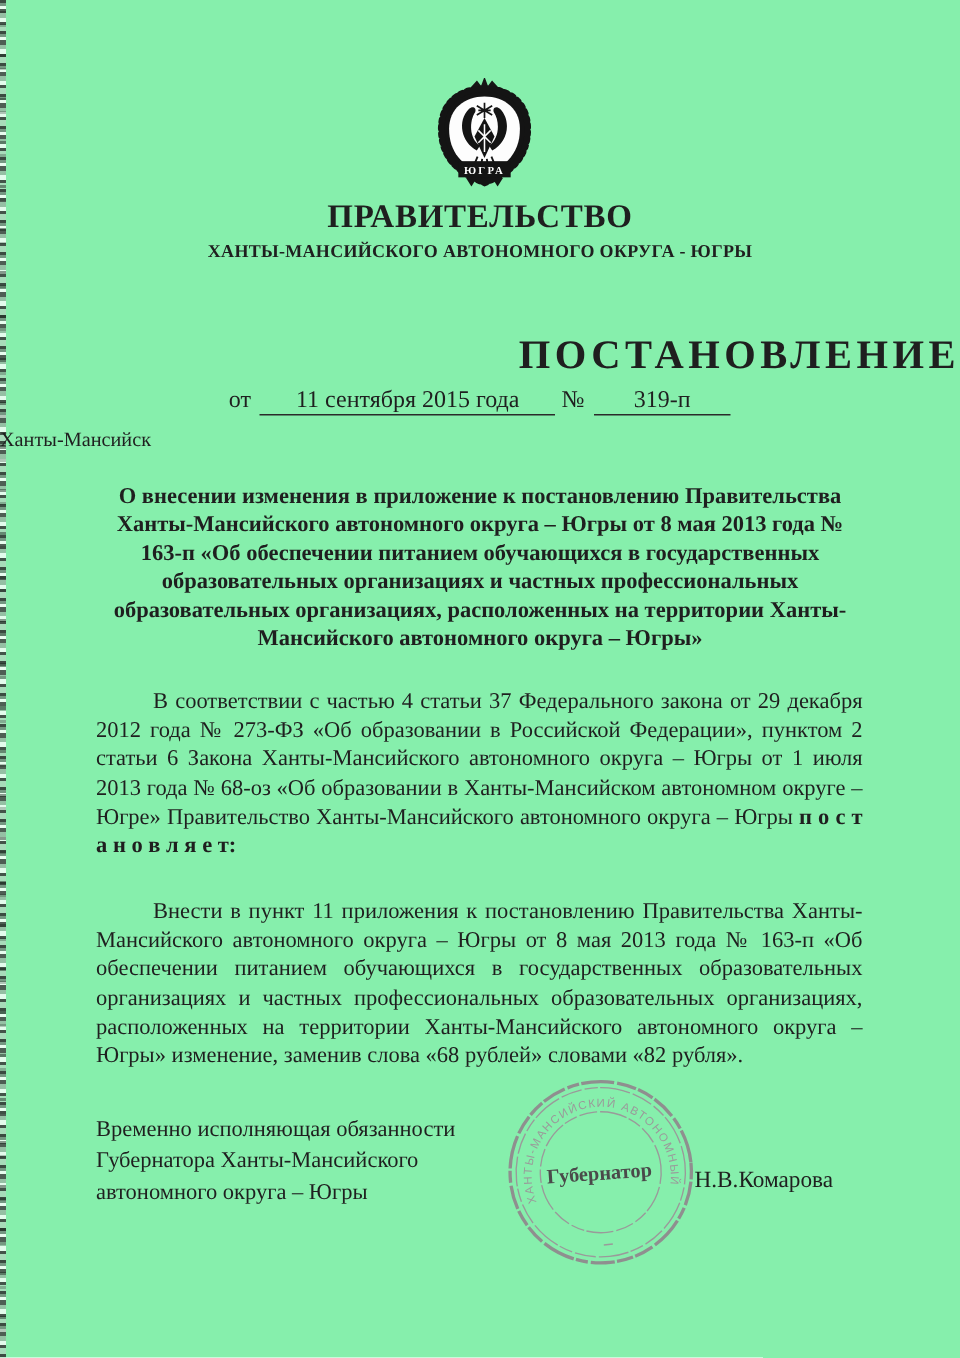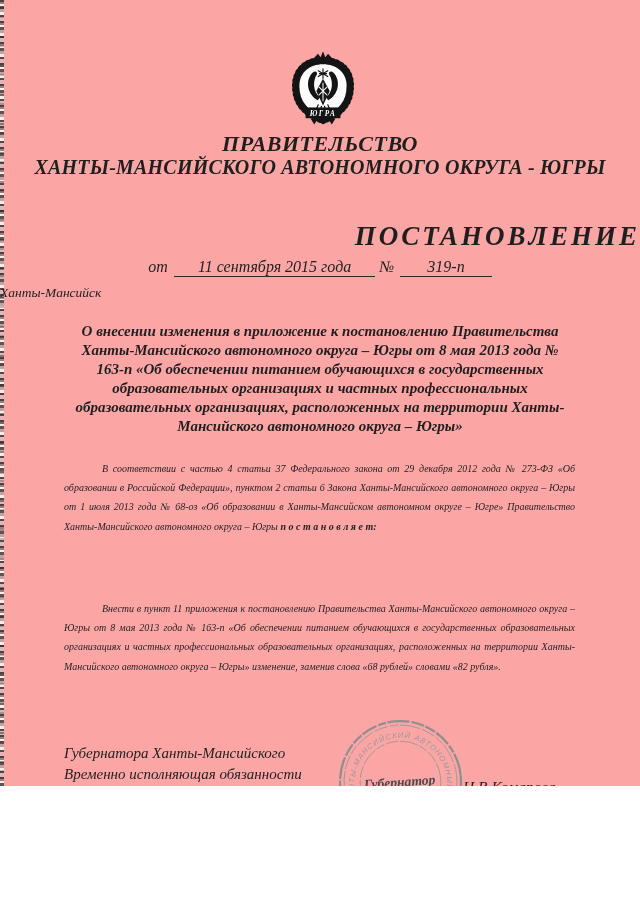--- a/index.html
+++ b/index.html
@@ -1,43 +1,43 @@
 <!DOCTYPE html>
 <html><head>
 <meta charset="utf-8">
 <style>
   html,body{margin:0;padding:0;background:#ffffff;}
   .page{
-    position:relative;width:640px;height:786px;background:#fca5a5;
-    font-family:"Liberation Serif", serif;color:#1f1f1f;overflow:hidden;font-style:italic;
+    position:relative;width:640px;height:905px;background:#86efac;
+    font-family:"Liberation Serif", serif;color:#1f1f1f;overflow:hidden;
   }
   .scan-edge{
     position:absolute;left:0;top:0;width:4px;height:905px;opacity:.85;
     background:
       repeating-linear-gradient(to bottom, transparent 0 7px, rgba(0,0,0,.45) 7px 9px, transparent 9px 16px, rgba(0,0,0,.25) 16px 18px, transparent 18px 29px),
       repeating-linear-gradient(to bottom,
         #2f2f2f 0 2px, rgba(110,110,110,.8) 2px 4px,
         rgba(255,255,255,.95) 4px 6px, #454545 6px 9px,
         rgba(160,160,160,.7) 9px 12px, rgba(255,255,255,.9) 12px 15px,
         #383838 15px 17px, rgba(200,200,200,.6) 17px 21px);
   }
   .emblem{position:absolute;left:284px;top:52px;width:78px;height:76px;}
   .org{position:absolute;left:0;top:131px;width:640px;text-align:center;}
   .org-l1{font-size:22px;font-weight:bold;letter-spacing:.5px;line-height:26px;}
-  .org-l2{font-size:20px;font-weight:bold;letter-spacing:.2px;line-height:20px;}
+  .org-l2{font-size:12px;font-weight:bold;letter-spacing:.2px;line-height:20px;}
   .kind{position:absolute;left:0;top:221px;width:640px;text-align:right;
     font-size:27px;font-weight:bold;letter-spacing:3px;}
   .date-row{position:absolute;left:0;top:258px;width:640px;text-align:center;font-size:16px;}
   .date-row .u{display:inline-block;border-bottom:1px solid #2a2a2a;}
   .u-date{padding:0 24px;margin:0 4px 0 6px;}
   .u-num{padding:0 27px;margin-left:6px;}
   .city{position:absolute;left:0;top:285px;width:640px;text-align:left;font-size:13.5px;}
   .subject{position:absolute;left:70px;top:322px;width:500px;text-align:center;
     font-size:15px;font-weight:bold;line-height:19px;}
-  .para{position:absolute;left:64px;width:511px;font-size:10px;line-height:19.2px;
+  .para{position:absolute;left:64px;width:511px;font-size:15px;line-height:19.2px;
     text-align:justify;text-indent:38px;}
   .p1{top:459px;}
   .p2{top:599px;}
   .resolves{font-weight:bold;}
   .sig{position:absolute;left:64px;top:743px;width:300px;font-size:15px;line-height:21px;}
   .sig-name{position:absolute;left:463px;top:778px;font-size:15.5px;text-align:right;}
   .stamp{position:absolute;left:335px;top:716px;width:131px;height:131px;transform:rotate(-6deg);}
   .stamp text{font-family:"Liberation Sans", sans-serif;}
   .stamp .center-t{font-family:"Liberation Serif", serif;}
 </style>
@@ -91,22 +91,22 @@
 
   <div class="city">Ханты-Мансийск</div>
 
   <div class="subject">О внесении изменения в приложение к постановлению Правительства Ханты-Мансийского автономного округа – Югры от 8 мая 2013 года № 163-п «Об обеспечении питанием обучающихся в государственных образовательных организациях и частных профессиональных образовательных организациях, расположенных на территории Ханты-Мансийского автономного округа – Югры»</div>
 
   <div class="para p1"><span>В соответствии с частью 4 статьи 37 Федерального закона от 29 декабря 2012 года № 273-ФЗ «Об образовании в Российской Федерации», пунктом 2 статьи 6 Закона Ханты-Мансийского автономного округа – Югры от 1 июля 2013 года № 68-оз «Об образовании в Ханты-Мансийском автономном округе – Югре» Правительство Ханты-Мансийского автономного округа – Югры </span><span class="resolves">п о с т а н о в л я е т:</span></div>
 
   <div class="para p2">Внести в пункт 11 приложения к постановлению Правительства Ханты-Мансийского автономного округа – Югры от 8 мая 2013 года № 163-п «Об обеспечении питанием обучающихся в государственных образовательных организациях и частных профессиональных образовательных организациях, расположенных на территории Ханты-Мансийского автономного округа – Югры» изменение, заменив слова «68 рублей» словами «82 рубля».</div>
 
   <div class="sig">
+    <div>Временно исполняющая обязанности</div>
     <div>Губернатора Ханты-Мансийского</div>
-    <div>Временно исполняющая обязанности</div>
     <div>автономного округа – Югры</div>
   </div>
 
   <svg class="stamp" viewBox="0 0 130 130">
     <circle cx="65" cy="65" r="60" fill="none" stroke="#8f8f8f" stroke-width="2.2" stroke-dasharray="11 1.5 16 2 8 1.5 22 2 13 1.5"></circle>
     <circle cx="65" cy="65" r="56" fill="none" stroke="#9a9a9a" stroke-width="0.9" stroke-dasharray="14 2 9 1.5 20 2"></circle>
     <circle cx="65" cy="65" r="40" fill="none" stroke="#9a9a9a" stroke-width="0.9" stroke-dasharray="12 2 18 1.5 9 2"></circle>
     <defs>
       <path id="stamp-arc" d="M 22,84 A 46,46 0 1 1 108,84"></path>
     </defs>

